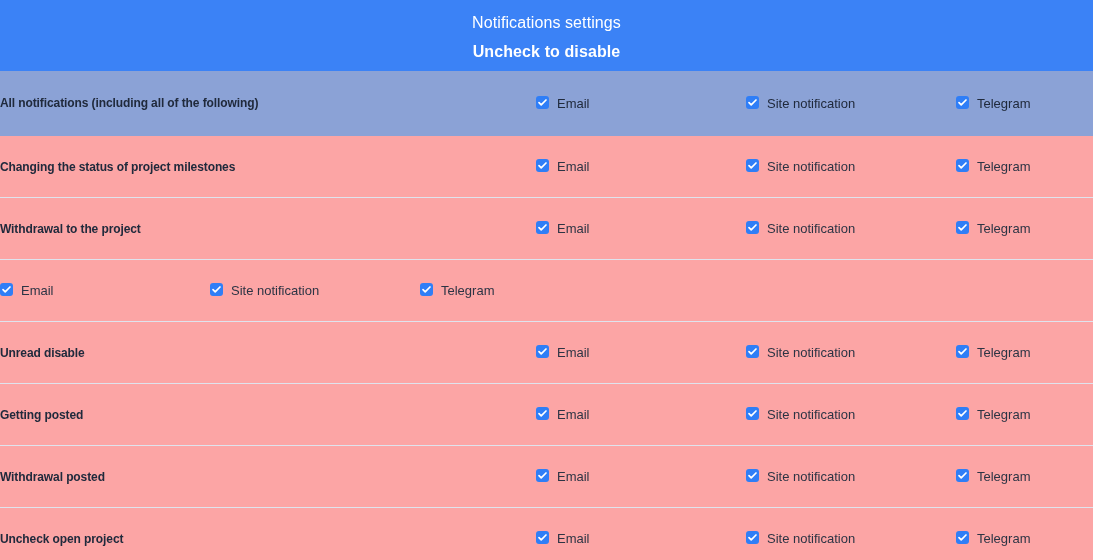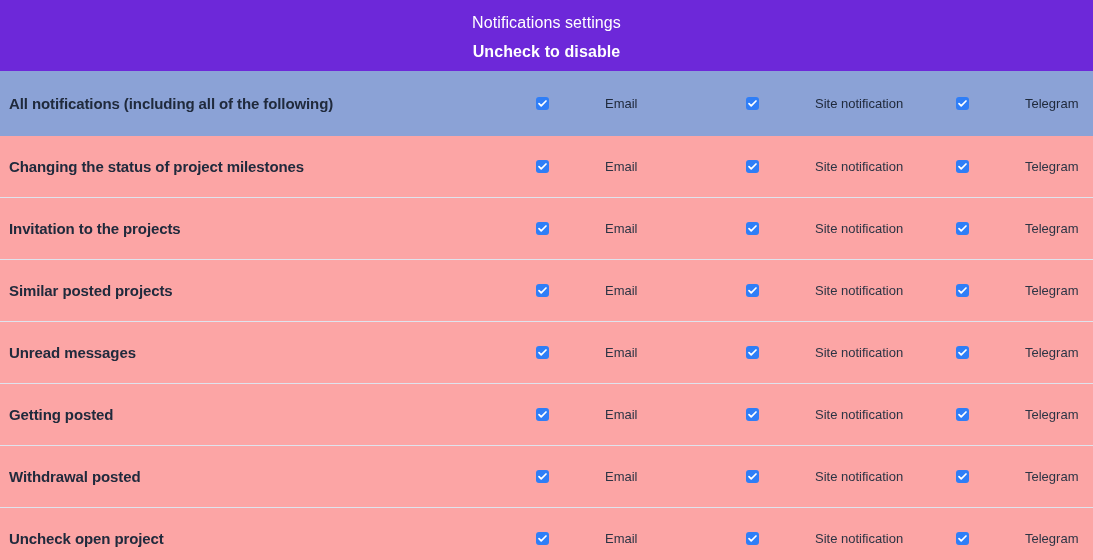--- a/index.html
+++ b/index.html
@@ -14,21 +14,21 @@
 
   .page {
     width: 1093px;
     height: 560px;
     position: relative;
     overflow: hidden;
   }
 
   
   .header {
-    background: #6d28d9;
+    background: #3b82f6;
     height: 71px;
     width: 100%;
     display: flex;
     flex-direction: column;
     align-items: center;
     justify-content: center;
     padding-top: 2px;
   }
 
   .header-title {
@@ -64,34 +64,31 @@
 
   .row.highlight {
     background: #8ba2d6;
     height: 65px;
     border-bottom: 1px solid #8ba2d6;
   }
 
   .row-label {
     width: 536px;
     flex: 0 0 536px;
-    padding-left: 9px;
-    font-size: 15px;
+    font-size: 12px;
     font-weight: 700;
     color: #202a3c;
     letter-spacing: -.1px;
     white-space: nowrap;
   }
 
   .opt {
     display: flex;
-    align-items: center;
     flex: 0 0 210px;
     width: 210px;
-    gap: 48px;
   }
 
   .opt:last-child {
     flex: 0 0 auto;
   }
 
   .checkbox {
     width: 13px;
     height: 13px;
     border-radius: 3px;
@@ -181,75 +178,74 @@
         <div class="opt">
           <div class="checkbox" role="checkbox" aria-checked="true">
             <svg viewBox="0 0 11 11">
               <path d="M2 5.6 L4.2 7.8 L9 3" fill="none" stroke="#ffffff" stroke-width="1.7" stroke-linecap="round" stroke-linejoin="round"></path>
             </svg>
           </div>
           <span class="opt-label">Telegram</span>
         </div>
       </div>
       <div class="row">
-        <div class="row-label">Invitation to the projects</div>
-        <div class="opt">
-          <div class="checkbox" role="checkbox" aria-checked="true">
-            <svg viewBox="0 0 11 11">
-              <path d="M2 5.6 L4.2 7.8 L9 3" fill="none" stroke="#ffffff" stroke-width="1.7" stroke-linecap="round" stroke-linejoin="round"></path>
-            </svg>
-          </div>
-          <span class="opt-label">Email</span>
-        </div>
-        <div class="opt">
-          <div class="checkbox" role="checkbox" aria-checked="true">
-            <svg viewBox="0 0 11 11">
-              <path d="M2 5.6 L4.2 7.8 L9 3" fill="none" stroke="#ffffff" stroke-width="1.7" stroke-linecap="round" stroke-linejoin="round"></path>
-            </svg>
-          </div>
-          <span class="opt-label">Site notification</span>
-        </div>
-        <div class="opt">
-          <div class="checkbox" role="checkbox" aria-checked="true">
-            <svg viewBox="0 0 11 11">
-              <path d="M2 5.6 L4.2 7.8 L9 3" fill="none" stroke="#ffffff" stroke-width="1.7" stroke-linecap="round" stroke-linejoin="round"></path>
-            </svg>
-          </div>
-          <span class="opt-label">Telegram</span>
-        </div>
-      </div>
-      <div class="row">
-        <div class="row-label">Similar posted projects</div>
-        <div class="opt">
-          <div class="checkbox" role="checkbox" aria-checked="true">
-            <svg viewBox="0 0 11 11">
-              <path d="M2 5.6 L4.2 7.8 L9 3" fill="none" stroke="#ffffff" stroke-width="1.7" stroke-linecap="round" stroke-linejoin="round"></path>
-            </svg>
-          </div>
-          <span class="opt-label">Email</span>
-        </div>
-        <div class="opt">
-          <div class="checkbox" role="checkbox" aria-checked="true">
-            <svg viewBox="0 0 11 11">
-              <path d="M2 5.6 L4.2 7.8 L9 3" fill="none" stroke="#ffffff" stroke-width="1.7" stroke-linecap="round" stroke-linejoin="round"></path>
-            </svg>
-          </div>
-          <span class="opt-label">Site notification</span>
-        </div>
-        <div class="opt">
-          <div class="checkbox" role="checkbox" aria-checked="true">
-            <svg viewBox="0 0 11 11">
-              <path d="M2 5.6 L4.2 7.8 L9 3" fill="none" stroke="#ffffff" stroke-width="1.7" stroke-linecap="round" stroke-linejoin="round"></path>
-            </svg>
-          </div>
-          <span class="opt-label">Telegram</span>
-        </div>
-      </div>
-      <div class="row">
-        <div class="row-label">Unread messages</div>
+        <div class="row-label">Withdrawal to the project</div>
+        <div class="opt">
+          <div class="checkbox" role="checkbox" aria-checked="true">
+            <svg viewBox="0 0 11 11">
+              <path d="M2 5.6 L4.2 7.8 L9 3" fill="none" stroke="#ffffff" stroke-width="1.7" stroke-linecap="round" stroke-linejoin="round"></path>
+            </svg>
+          </div>
+          <span class="opt-label">Email</span>
+        </div>
+        <div class="opt">
+          <div class="checkbox" role="checkbox" aria-checked="true">
+            <svg viewBox="0 0 11 11">
+              <path d="M2 5.6 L4.2 7.8 L9 3" fill="none" stroke="#ffffff" stroke-width="1.7" stroke-linecap="round" stroke-linejoin="round"></path>
+            </svg>
+          </div>
+          <span class="opt-label">Site notification</span>
+        </div>
+        <div class="opt">
+          <div class="checkbox" role="checkbox" aria-checked="true">
+            <svg viewBox="0 0 11 11">
+              <path d="M2 5.6 L4.2 7.8 L9 3" fill="none" stroke="#ffffff" stroke-width="1.7" stroke-linecap="round" stroke-linejoin="round"></path>
+            </svg>
+          </div>
+          <span class="opt-label">Telegram</span>
+        </div>
+      </div>
+      <div class="row">
+        <div class="opt">
+          <div class="checkbox" role="checkbox" aria-checked="true">
+            <svg viewBox="0 0 11 11">
+              <path d="M2 5.6 L4.2 7.8 L9 3" fill="none" stroke="#ffffff" stroke-width="1.7" stroke-linecap="round" stroke-linejoin="round"></path>
+            </svg>
+          </div>
+          <span class="opt-label">Email</span>
+        </div>
+        <div class="opt">
+          <div class="checkbox" role="checkbox" aria-checked="true">
+            <svg viewBox="0 0 11 11">
+              <path d="M2 5.6 L4.2 7.8 L9 3" fill="none" stroke="#ffffff" stroke-width="1.7" stroke-linecap="round" stroke-linejoin="round"></path>
+            </svg>
+          </div>
+          <span class="opt-label">Site notification</span>
+        </div>
+        <div class="opt">
+          <div class="checkbox" role="checkbox" aria-checked="true">
+            <svg viewBox="0 0 11 11">
+              <path d="M2 5.6 L4.2 7.8 L9 3" fill="none" stroke="#ffffff" stroke-width="1.7" stroke-linecap="round" stroke-linejoin="round"></path>
+            </svg>
+          </div>
+          <span class="opt-label">Telegram</span>
+        </div>
+      </div>
+      <div class="row">
+        <div class="row-label">Unread disable</div>
         <div class="opt">
           <div class="checkbox" role="checkbox" aria-checked="true">
             <svg viewBox="0 0 11 11">
               <path d="M2 5.6 L4.2 7.8 L9 3" fill="none" stroke="#ffffff" stroke-width="1.7" stroke-linecap="round" stroke-linejoin="round"></path>
             </svg>
           </div>
           <span class="opt-label">Email</span>
         </div>
         <div class="opt">
           <div class="checkbox" role="checkbox" aria-checked="true">

